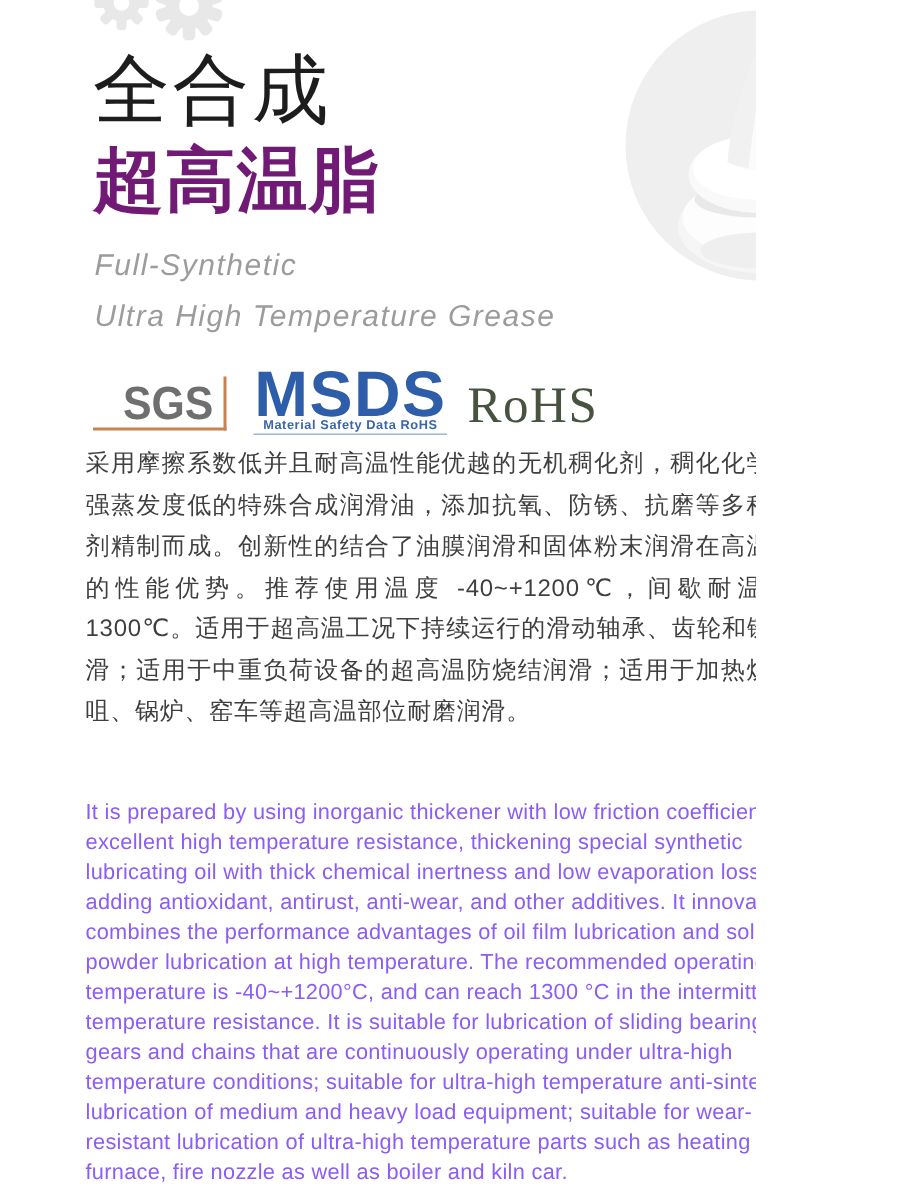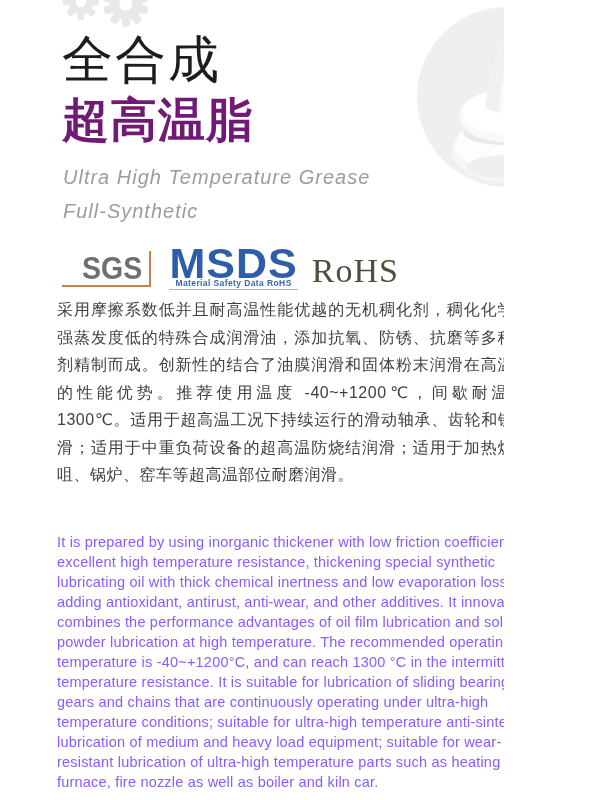--- a/index.html
+++ b/index.html
@@ -184,22 +184,22 @@
       <path d="M63,8 C70,34 82,64 84,91 C78,95 72,97 66,98 C67,68 66,38 63,8 Z" fill="#ffffff"></path>
     </svg>
   </div>
 
   <div class="title-block">
     <div class="title-cn-1">全合成</div>
     <div class="title-cn-2">超高温脂</div>
   </div>
 
   <div class="subtitle-block">
+    <div>Full-Synthetic</div>
     <div>Ultra High Temperature Grease</div>
-    <div>Full-Synthetic</div>
   </div>
 
   <div class="certs">
     <div class="cert-sgs">
       <span class="sgs-text">SGS</span>
     </div>
     <div class="cert-msds">
       <div class="msds-text">MSDS</div>
       <div class="msds-subtext">Material Safety Data RoHS</div>
     </div>

